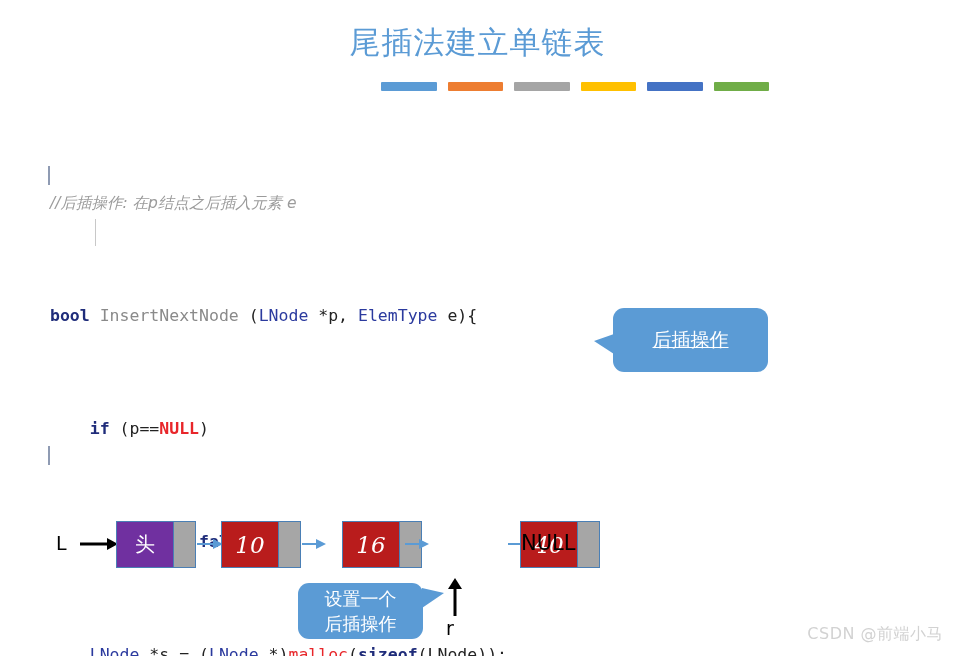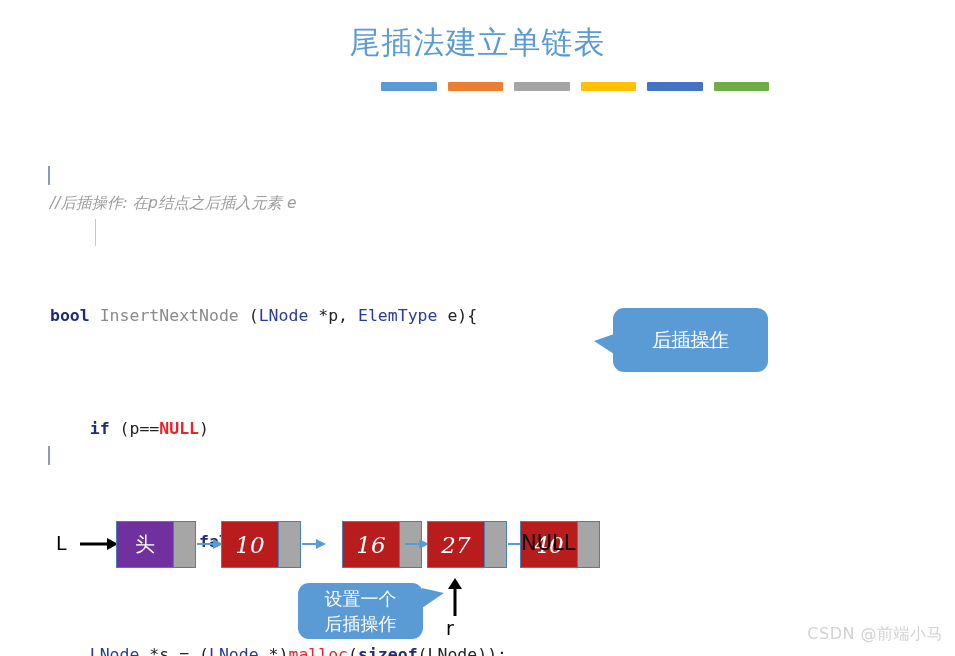--- a/index.html
+++ b/index.html
@@ -213,24 +213,20 @@
     <div class="node data" style="left:342px">
       <div class="val">16</div>
       <div class="ptr"></div>
     </div>
 
     <svg class="link" style="left:405px;width:24px;" viewBox="0 0 24 12">
       <line x1="0" y1="6" x2="15" y2="6" stroke="#5B9BD5" stroke-width="2"></line>
       <polygon points="14,1 24,6 14,11" fill="#5B9BD5"></polygon>
     </svg>
 
-    <div class="node data" style="left:427px">
-      <div class="val">27</div>
-      <div class="ptr"></div>
-    </div>
 
     <svg class="link" style="left:508px;width:22px;" viewBox="0 0 22 12">
       <line x1="0" y1="6" x2="13" y2="6" stroke="#5B9BD5" stroke-width="2"></line>
       <polygon points="12,1 22,6 12,11" fill="#5B9BD5"></polygon>
     </svg>
 
     <div class="node data" style="left:520px">
       <div class="val">40</div>
       <div class="ptr"></div>
     </div>

